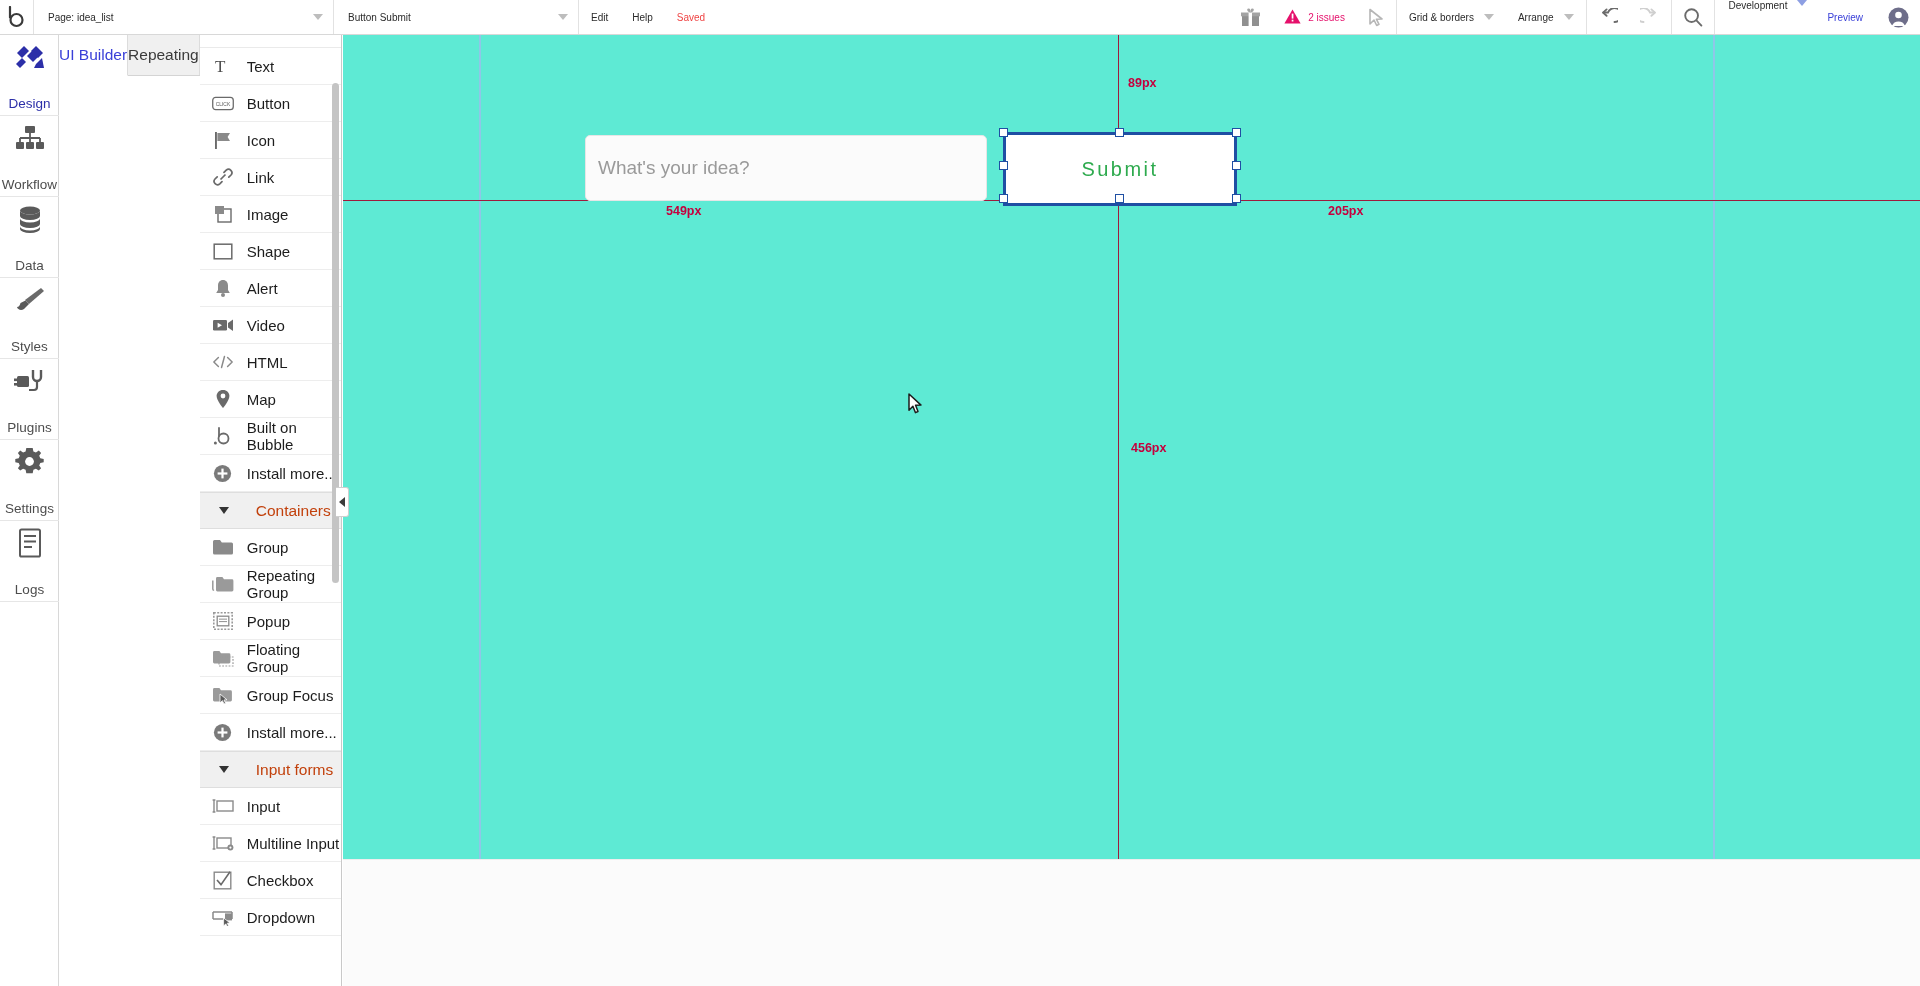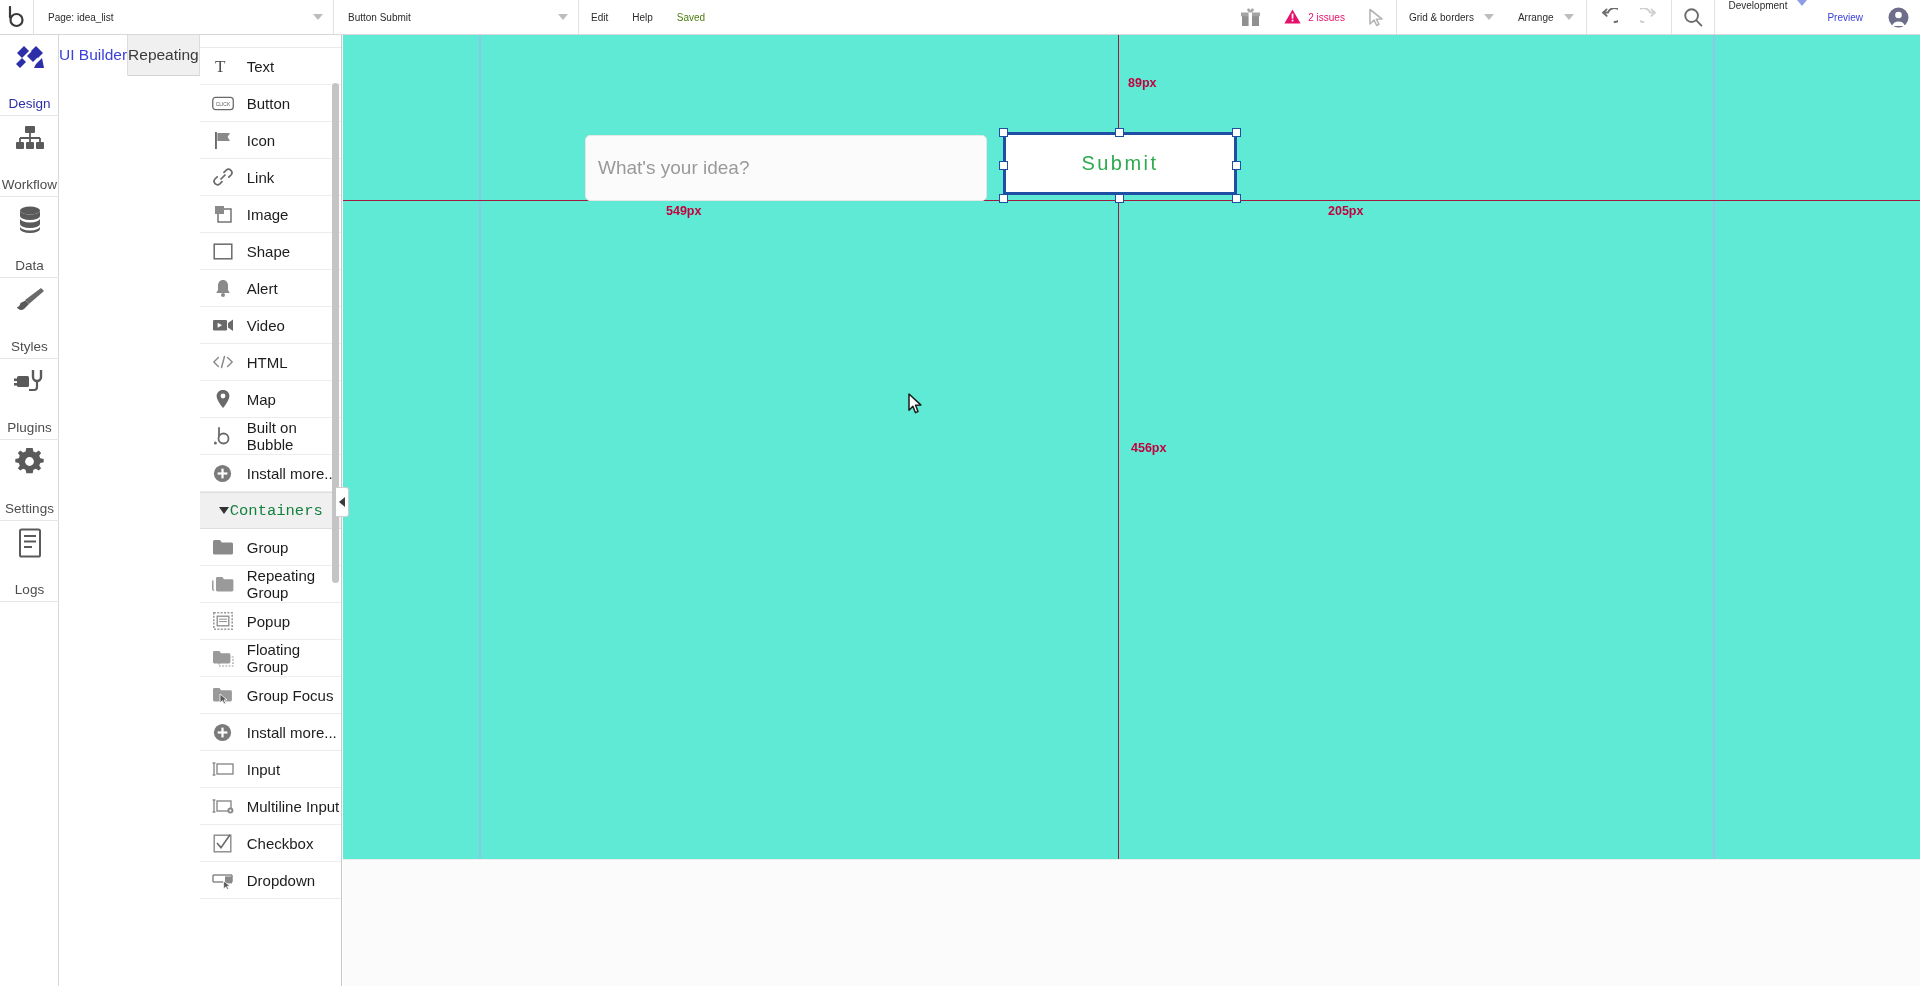--- a/index.html
+++ b/index.html
@@ -37,21 +37,21 @@
     border-left: 5px solid transparent;
     border-right: 5px solid transparent;
     border-top: 6px solid #bdbdbd;
     flex: none;
   }
   .caret.blue { border-top-color: #8d9fe3; }
   .tb-item {
     display: flex; align-items: center; padding: 0 12px;
     cursor: pointer; white-space: nowrap;
   }
-  .tb-item.muted { color: #4d7c0f; cursor: default; }
+  .tb-item.muted { color: #ef4444; cursor: default; }
   .tb-sep { width: 1px; background: #e2e2e2; margin: 0; }
   .tb-spacer { flex: 1; }
   #issues { color: #e5106b; display: flex; align-items: center; gap: 7px; padding: 0 12px; cursor: pointer; }
   #issues .warn-tri { display: block; }
   .tb-icon { display: flex; align-items: center; justify-content: center; padding: 0 11px; cursor: pointer; }
   #preview-btn { color: #3a40d8; padding: 0 14px; }
   #dev-select { display: flex; padding: 0 6px 0 14px; cursor: pointer; }
 
   
   #rail {
@@ -91,24 +91,24 @@
   .pl-strip { height: 13px; border-bottom: 1px solid #eaeaea; background: #fff; }
   .pl-row {
     height: 37px; display: flex; align-items: center;
     padding-left: 12px; gap: 13px;
     border-bottom: 1px solid #ededed;
     font-size: 15px; color: #1d1d1d; cursor: pointer;
     background: #ffffff;
   }
   .pl-ico { width: 22px; height: 22px; display: flex; align-items: center; justify-content: center; flex: none; }
   .pl-head {
-    height: 37px; display: flex; align-items: center; gap: 1px;
+    height: 37px; display: flex; align-items: center; gap: 27px;
     padding-left: 19px;
     background: #f0f0f0; border-bottom: 1px solid #dedede; border-top: 1px solid #dedede;
-    font-size: 15.5px; color: #15803d; cursor: pointer; font-family: Liberation Mono, monospace;
+    font-size: 15.5px; color: #c2410c; cursor: pointer;
   }
   .tri-down { width: 0; height: 0; border-left: 5px solid transparent; border-right: 5px solid transparent; border-top: 7px solid #333; flex: none; }
   #palette-scrollbar {
     position: absolute; right: 2px; top: 48px; width: 7px; height: 500px;
     background: #c4c4c4; border-radius: 4px; cursor: pointer;
   }
   
   #collapse-handle {
     position: absolute; left: 336px; top: 487px; width: 13px; height: 30px;
     background: #ffffff; border: 1px solid #cfcfcf; border-left: none;
@@ -145,21 +145,21 @@
     position: absolute; left: 242px; top: 100px; width: 402px; height: 66px;
     background: #fbfbfb; border: 1px solid #e6e6e6; border-radius: 5px;
   }
   #idea-input .ph {
     position: absolute; left: 12px; top: 50%; transform: translateY(-50%);
     color: #9a9a9a; font-size: 19px; white-space: nowrap;
   }
 
   
   #submit-btn {
-    position: absolute; left: 660px; top: 97px; width: 234px; height: 63px;
+    position: absolute; left: 660px; top: 97px; width: 234px; height: 74px;
     background: #ffffff; border: 3px solid #1f4fa3;
   }
   #submit-btn .txt {
     position: absolute; inset: 0; display: flex; align-items: center; justify-content: center;
     color: #2eaa4e; font-size: 20px; letter-spacing: 2.5px; font-weight: 500;
   }
   .handle {
     position: absolute; width: 9px; height: 9px;
     background: #ffffff; border: 1.6px solid #1f4fa3; z-index: 4;
   }
@@ -559,20 +559,24 @@
         <span class="pl-ico">
           <svg width="19" height="19" viewBox="0 0 19 19">
             <circle cx="9.5" cy="9.5" r="8.6" fill="#7a7a7a"></circle>
             <rect x="8.4" y="4.6" width="2.2" height="9.8" fill="#ffffff"></rect>
             <rect x="4.6" y="8.4" width="9.8" height="2.2" fill="#ffffff"></rect>
           </svg>
         </span>
         <span>Install more...</span>
       </div>
 
+      <div class="pl-head">
+        <span class="tri-down"></span>
+        <span>Input forms</span>
+      </div>
 
       <div class="pl-row">
         <span class="pl-ico">
           <svg width="22" height="16" viewBox="0 0 22 16">
             <rect x="5" y="3" width="16" height="10" fill="none" stroke="#8a8a8a" stroke-width="1.4"></rect>
             <path d="M2 2 L2 14 M0.6 2 L3.4 2 M0.6 14 L3.4 14" stroke="#8a8a8a" stroke-width="1.4"></path>
           </svg>
         </span>
         <span>Input</span>
       </div>

